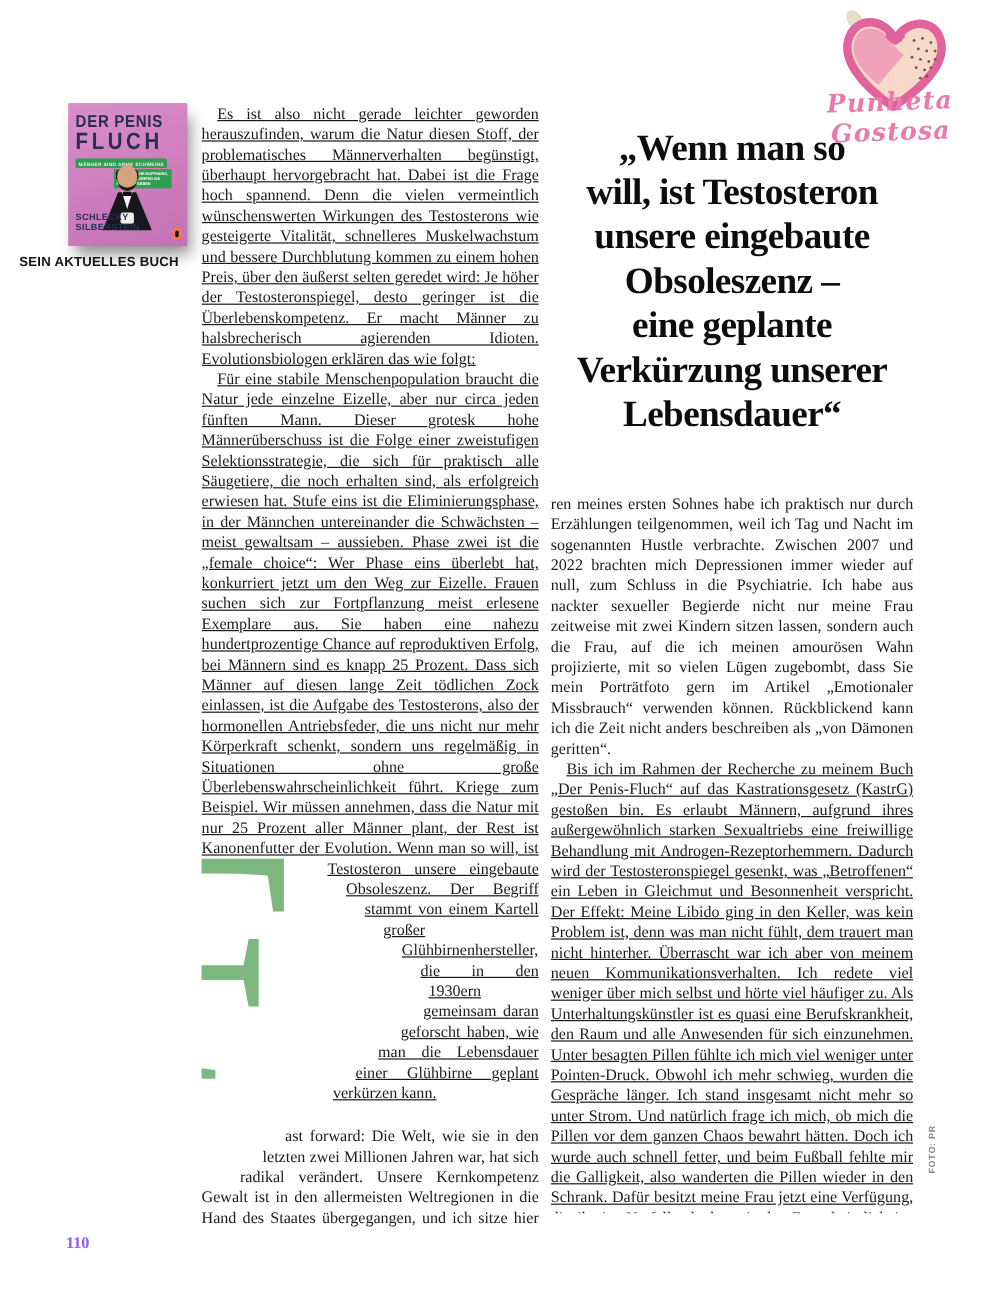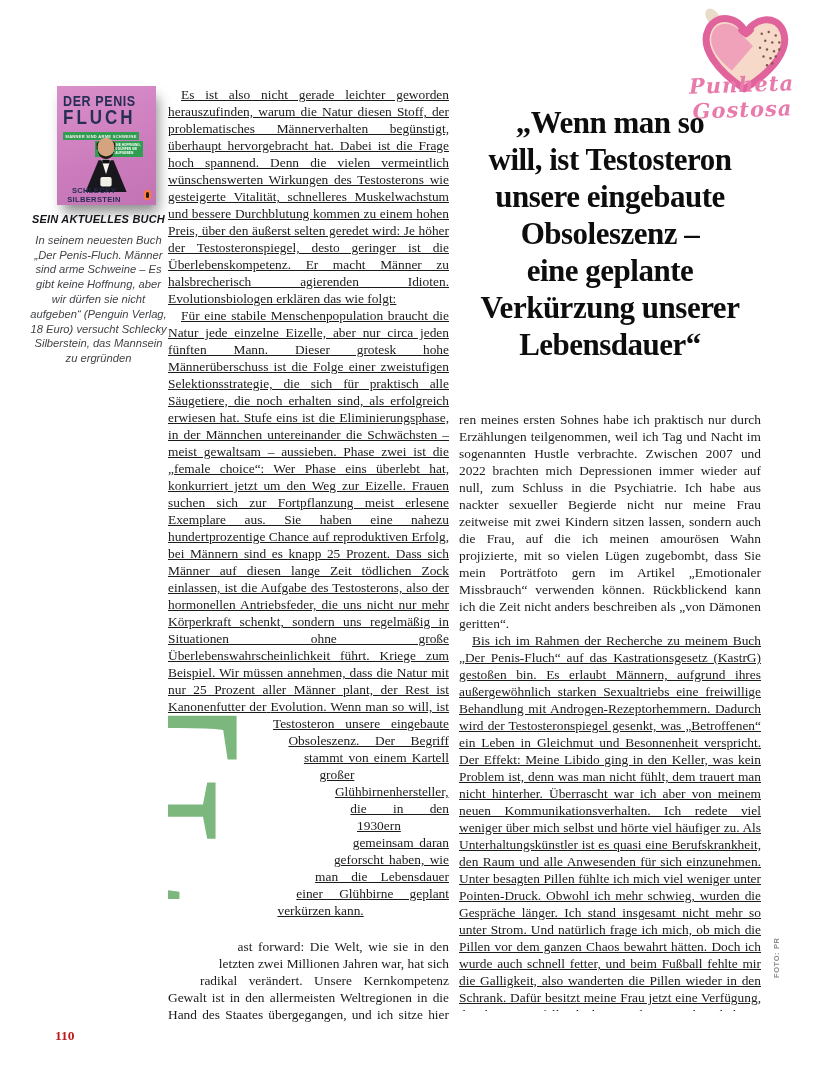--- a/index.html
+++ b/index.html
@@ -8,44 +8,44 @@
 
   
   .watermark{position:absolute;left:648px;top:0;width:188px;height:115px;pointer-events:none;}
   .wm-heart{position:absolute;left:38px;top:4px;}
   .wm-text{position:absolute;left:0;top:72px;width:188px;text-align:center;
            font-family:"DejaVu Serif",serif;font-style:italic;font-weight:bold;
            font-size:21px;color:#e87bac;letter-spacing:1px;transform:rotate(-2deg);}
 
   
   .book{position:absolute;left:57px;top:86px;width:99px;height:119px;
-        box-shadow:4px 9px 12px -2px rgba(0,0,0,.45);background:#cf82c0;border-radius:1px;text-align:center;}
+        box-shadow:4px 9px 12px -2px rgba(0,0,0,.45);background:#cf82c0;border-radius:1px;}
   .book-front{position:absolute;inset:0;overflow:hidden;
         background:linear-gradient(160deg,#d98fca 0%,#cd7dbd 55%,#c273b4 100%);}
   .bk-title1{position:absolute;left:6px;top:7px;font-family:"Liberation Sans",sans-serif;
         font-weight:800;font-size:12.5px;letter-spacing:.6px;color:#272e55;transform:scaleY(1.15);transform-origin:top left;}
   .bk-title2{position:absolute;left:6px;top:21px;font-family:"Liberation Sans",sans-serif;
         font-weight:800;font-size:17px;letter-spacing:3px;color:#272e55;transform:scaleY(1.15);transform-origin:top left;}
   .bk-banner{position:absolute;left:6px;top:46px;background:#2f9e50;color:#fde9f4;
         font-family:"Liberation Sans",sans-serif;font-weight:bold;font-size:4px;
         letter-spacing:.3px;padding:1.5px 2.5px;}
   .bk-sub{position:absolute;left:38px;top:55px;width:44px;background:#2f9e50;color:#ffffff;
         font-family:"Liberation Sans",sans-serif;font-weight:bold;font-size:3.2px;line-height:1.35;
         padding:1.5px 2px;}
   .bk-man{position:absolute;left:18px;bottom:13px;}
-  .bk-author{position:absolute;left:6px;bottom:1px;width:62px;font-family:"Liberation Sans",sans-serif;
+  .bk-author{position:absolute;left:6px;bottom:11px;width:62px;font-family:"Liberation Sans",sans-serif;
         font-weight:800;font-size:7.6px;line-height:1.12;letter-spacing:.3px;color:#272e55;}
   .penguin{position:absolute;right:5px;bottom:5px;width:7px;height:10px;background:#ff7a3c;
         border-radius:3px;}
   .penguin::after{content:"";position:absolute;left:2px;top:2px;width:3px;height:6px;
         background:#1a1a1a;border-radius:2px;}
 
   
-  .caption{position:absolute;left:28px;top:212px;width:141px;text-align:center;
-        font-family:"Liberation Sans",sans-serif;font-style:italic;}
+  .caption{position:absolute;left:16px;top:212px;width:141px;text-align:left;
+        font-family:"Liberation Sans",sans-serif;}
   .cap-head{font-weight:800;font-size:11px;line-height:1.35;color:#141519;letter-spacing:.2px;}
   .cap-body{margin-top:6px;font-size:11.2px;line-height:14.8px;color:#414347;}
 
   
   .col{position:absolute;text-align:justify;font-size:13.4px;line-height:17px;
        hyphens:auto;-webkit-hyphens:auto;}
   .col p{margin:0;}
   .col p.ind{text-indent:13px;text-decoration:underline;}
   .col p.noind{text-indent:0;}
   .col1{left:168px;top:86px;width:281px;height:938px;overflow:hidden;}
@@ -59,21 +59,21 @@
   .fglyph{position:absolute;left:-90px;top:-50px;font-family:"Liberation Serif",serif;
        font-size:280px;line-height:1;font-weight:normal;color:#7cb87e;}
 
   
   .quote{position:absolute;left:443px;top:104px;width:334px;text-align:center;
        font-family:"Liberation Serif",serif;font-weight:bold;font-size:31px;line-height:37px;
        letter-spacing:-.5px;color:#0d0d0d;white-space:pre-line;}
 
   
   .pageno{position:absolute;left:55px;top:1028px;font-family:"Liberation Serif",serif;
-       font-weight:bold;font-size:13.5px;color:#b91c1c;}
+       font-weight:bold;font-size:13.5px;color:#8b5cf6;}
   .credit{position:absolute;left:772px;top:978px;transform:rotate(-90deg);transform-origin:0 0;
        font-family:"Liberation Sans",sans-serif;font-weight:bold;font-size:7.5px;
        letter-spacing:.6px;color:#8a8a8a;white-space:nowrap;}
 </style>
 </head>
 <body>
 
 <div class="page">
 
   <div class="watermark">
@@ -118,21 +118,20 @@
         <path d="M28 29.5 h8 v4 h-8 z" fill="#0d0d12"></path>
         <rect x="26" y="48" width="12" height="10" rx="2" fill="#efeee8"></rect>
       </svg>
       <div class="bk-author">SCHLECKY SILBERSTEIN</div>
       <div class="penguin"></div>
     </div>
   </div>
 
   <div class="caption">
     <div class="cap-head">SEIN AKTUELLES BUCH</div>
-    <div class="cap-body">In seinem neuesten Buch „Der Penis-Fluch. Männer sind arme Schweine – Es gibt keine Hoffnung, aber wir dürfen sie nicht aufgeben“ (Penguin Verlag, 18 Euro) versucht Schlecky Silberstein, das Mannsein zu ergründen</div>
   </div>
 
   <div class="col col1">
     <p class="ind">Es ist also nicht gerade leichter geworden herauszufinden, warum die Natur diesen Stoff, der problematisches Männerverhalten begünstigt, überhaupt hervorgebracht hat. Dabei ist die Frage hoch spannend. Denn die vielen vermeintlich wünschenswerten Wirkungen des Testosterons wie gesteigerte Vitalität, schnelleres Muskelwachstum und bessere Durchblutung kommen zu einem hohen Preis, über den äußerst selten geredet wird: Je höher der Testosteronspiegel, desto geringer ist die Überlebenskompetenz. Er macht Männer zu halsbrecherisch agierenden Idioten. Evolutionsbiologen erklären das wie folgt:</p>
     <p class="ind"><span>Für eine stabile Menschenpopulation braucht die Natur jede einzelne Eizelle, aber nur circa jeden fünften Mann. Dieser grotesk hohe Männerüberschuss ist die Folge einer zweistufigen Selektionsstrategie, die sich für praktisch alle Säugetiere, die noch erhalten sind, als erfolgreich erwiesen hat. Stufe eins ist die Eliminierungsphase, in der Männchen untereinander die Schwächsten – meist gewaltsam – aussieben. Phase zwei ist die „female choice“: Wer Phase eins überlebt hat, konkurriert jetzt um den Weg zur Eizelle. Frauen suchen sich zur Fortpflanzung meist erlesene Exemplare aus. Sie haben eine nahezu hundertprozentige Chance auf reproduktiven Erfolg, bei Männern sind es knapp 25 Prozent. Dass sich Männer auf diesen lange Zeit tödlichen Zock einlassen, ist die Aufgabe des Testosterons, also der hormonellen Antriebsfeder, die uns nicht nur mehr Körperkraft schenkt, sondern uns regelmäßig in Situationen ohne große Überlebenswahrscheinlichkeit führt. Kriege zum Beispiel. Wir müssen annehmen, dass die Natur mit nur 25 Prozent aller Männer plant, der Rest ist Kanonenfutter der</span>
       <span class="dropfloat">
           <span class="fglyph">F</span>
         </span>
       <span>Evolution. Wenn man so will, ist Testosteron unsere eingebaute Obsoleszenz. Der Begriff stammt von einem Kartell großer Glühbirnenhersteller, die in den 1930ern gemeinsam daran geforscht haben, wie man die Lebensdauer einer Glühbirne geplant verkürzen kann.</span></p>
     <p class="noind p3">ast forward: Die Welt, wie sie in den letzten zwei Millionen Jahren war, hat sich radikal verändert. Unsere Kernkompetenz Gewalt ist in den allermeisten Weltregionen in die Hand des Staates übergegangen, und ich sitze hier 44-jährig auf meinem Rest-Testosteron und frage mich, was das Zeug jemals für mich getan hat. In meinen späten 20ern war ich überzeugt, dass die Welt auf mich als Unterhaltungskünstler warte. Von dieser Illusion getragen, habe ich es immerhin zu moderatem Erfolg gebracht. Andernfalls hätten sie für diesen Artikel einen anderen gefragt. Aber der Preis steht in keinem Verhältnis zum Aufwand. An den ersten fünf Lebensjah-</p>

